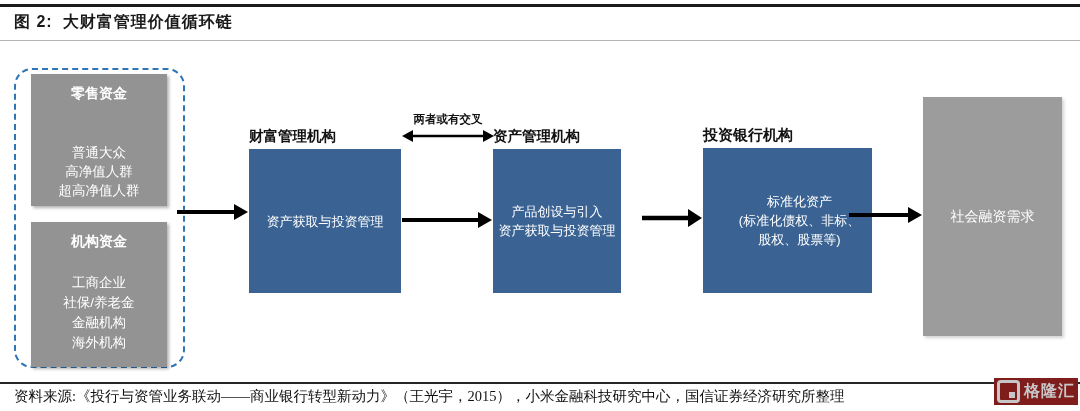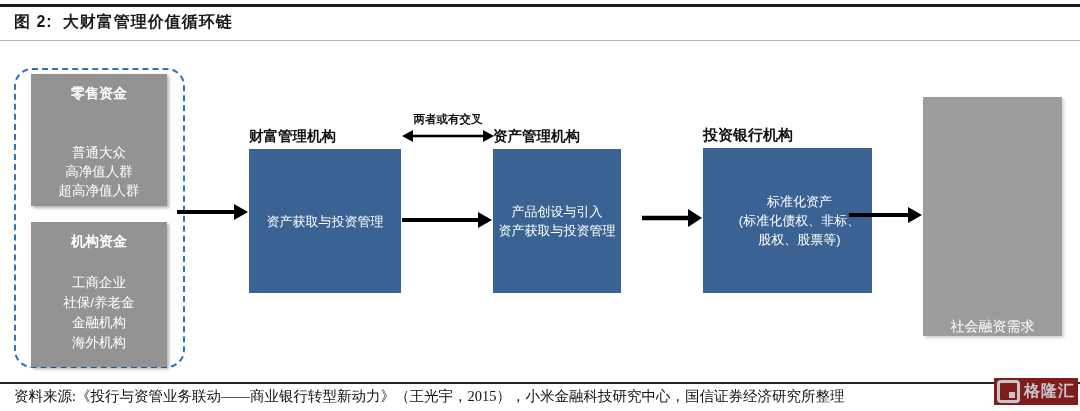--- a/index.html
+++ b/index.html
@@ -25,21 +25,21 @@
   .blue-box{background:#3A6394;color:#ffffff;display:flex;flex-direction:column;align-items:center;justify-content:center;text-align:center;font-size:13px;line-height:19px;}
   .bb1{left:249px;top:149px;width:152px;height:144px;}
   .bb2{left:493px;top:149px;width:128px;height:144px;}
   .bb3{left:703px;top:148px;width:145px;height:145px;padding-left:24px;}
   .chain-label{font-size:14.5px;font-weight:600;white-space:nowrap;color:#111;}
   .lb1{left:249px;top:127px;width:152px;}
   .lb2{left:493px;top:127px;width:148px;}
   .lb3{left:703px;top:126px;width:145px;font-weight:bold;font-size:15px;}
   .overlap-note{left:390px;top:112px;width:116px;text-align:center;font-size:11.5px;font-weight:600;color:#111;}
   
-  .gbR{left:923px;top:97px;width:139px;height:239px;background:#9C9C9C;color:#ffffff;display:flex;align-items:flex-end;justify-content:center;font-size:14px;box-shadow:2px 2px 3px rgba(0,0,0,0.18);}
+  .gbR{left:923px;top:97px;width:139px;height:239px;background:#9C9C9C;color:#ffffff;display:flex;align-items:center;justify-content:center;font-size:14px;box-shadow:2px 2px 3px rgba(0,0,0,0.18);}
   
   .arrow-layer{left:0;top:0;width:1080px;height:411px;pointer-events:none;}
   
   .rule-bottom{left:0;top:382px;width:1080px;height:2px;background:#262626;}
   .source-line{left:14px;top:387px;width:1010px;font-family:"Liberation Serif","DejaVu Serif",serif;font-size:14.5px;color:#111;white-space:nowrap;}
   .brand{right:2px;top:378px;height:27px;display:flex;align-items:center;gap:4px;background:#7f1d1d;padding:0 3px;}
   .brand-icon{width:17px;height:17px;border:3px solid #c6c6c6;border-radius:4px;box-sizing:content-box;position:relative;}
   .brand-icon::after{content:"";position:absolute;right:2px;bottom:2px;width:6px;height:6px;background:#c6c6c6;}
   .brand-text{font-size:16px;font-weight:bold;color:#c8c8c8;letter-spacing:1px;}
 </style>

